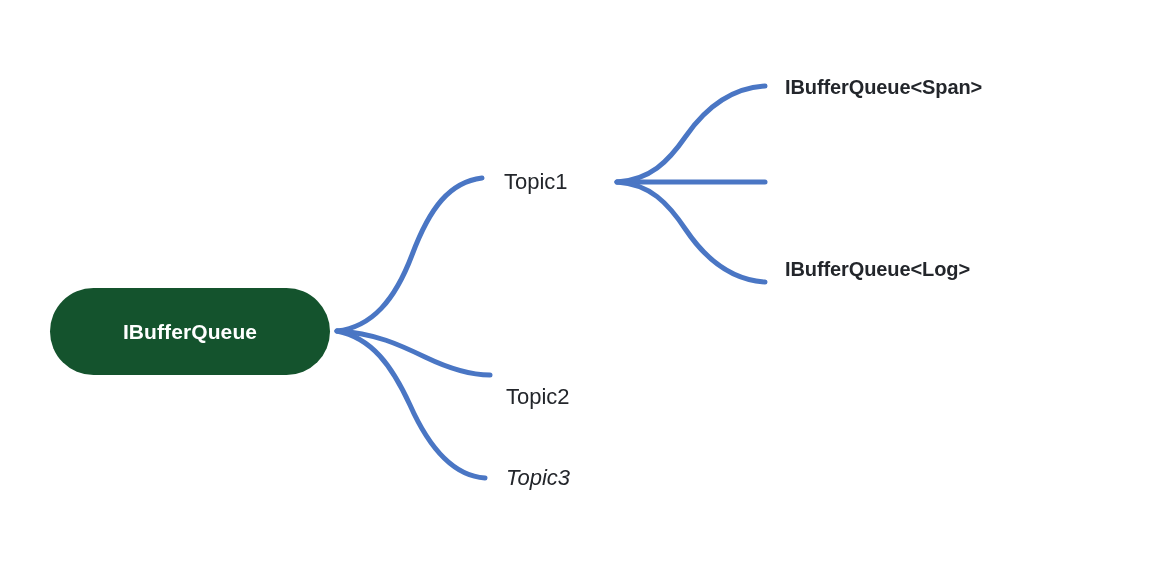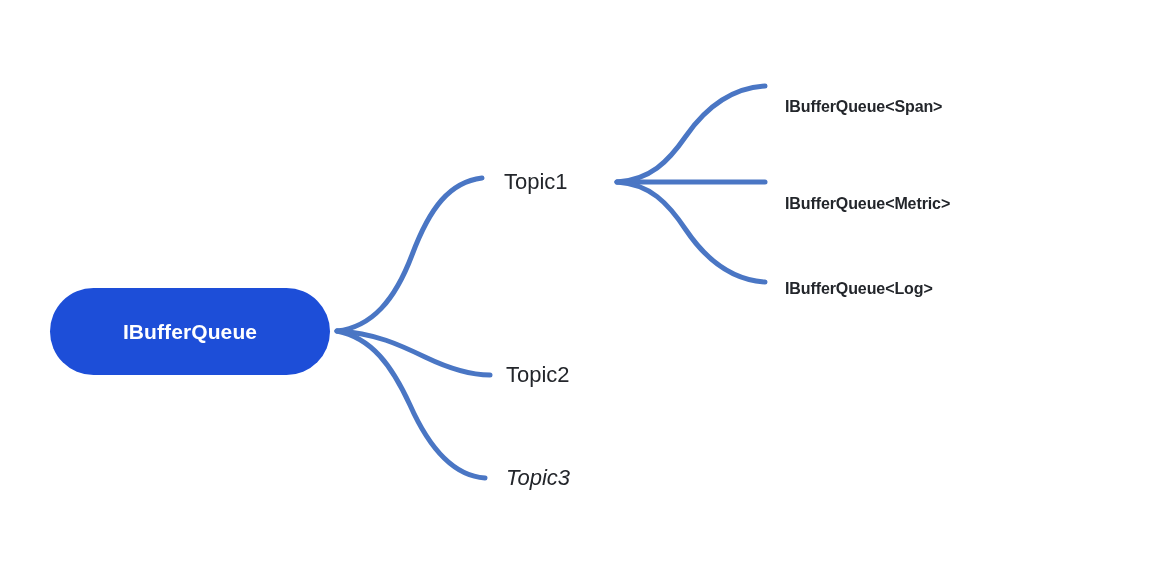--- a/index.html
+++ b/index.html
@@ -26,21 +26,21 @@
     height: 562px;
     pointer-events: none;
   }
   .root-node {
     position: absolute;
     left: 50px;
     top: 288px;
     width: 280px;
     height: 87px;
     border-radius: 44px;
-    background: #1d4ed8;
+    background: #14532d;
     display: flex;
     align-items: center;
     justify-content: center;
     box-sizing: border-box;
   }
   .root-label {
     color: #ffffff;
     font-size: 21px;
     font-weight: bold;
     letter-spacing: 0.1px;
@@ -52,27 +52,26 @@
     color: #23262b;
     font-size: 22px;
     font-weight: normal;
     line-height: 1;
     white-space: nowrap;
     transform: translateY(-50%);
   }
   .leaf-label {
     position: absolute;
     color: #23262b;
-    font-size: 16px;
+    font-size: 20px;
     font-weight: bold;
     line-height: 1;
     white-space: nowrap;
     transform: translateY(-50%);
     letter-spacing: -0.1px;
-    margin-top: 20px;
   }
 </style>
 </head>
 <body>
 
 <div id="canvas">
 
   <svg id="edges" viewBox="0 0 1156 562" width="1156" height="562" xmlns="http://www.w3.org/2000/svg">
     <g fill="none" stroke="#4a76c4" stroke-width="5" stroke-linecap="round">
       <path d="M 337 331 C 372 327 395 300 412 255 C 430 207 450 182 482 178"></path>
@@ -83,23 +82,22 @@
       <path d="M 617 182 C 650 184 668 203 686 230 C 707 261 732 280 765 282"></path>
     </g>
   </svg>
 
   <div class="root-node">
     <span class="root-label">IBufferQueue</span>
   </div>
 
   <div class="topic-label" style="left:504px; top:182px;">Topic1</div>
 
-  <div class="topic-label" style="left:506px; top:375px;">Topic2</div>
+  <div class="topic-label" style="left:506px; top:397px;">Topic2</div>
 
   <div class="topic-label" style="left:506px; top:478px;font-style:italic;">Topic3</div>
 
   <div class="leaf-label" style="left:785px; top:87px;">IBufferQueue&lt;Span&gt;</div>
 
-  <div class="leaf-label" style="left:785px; top:184px;">IBufferQueue&lt;Metric&gt;</div>
 
   <div class="leaf-label" style="left:785px; top:269px;">IBufferQueue&lt;Log&gt;</div>
 
 </div>
 
 </body></html>

